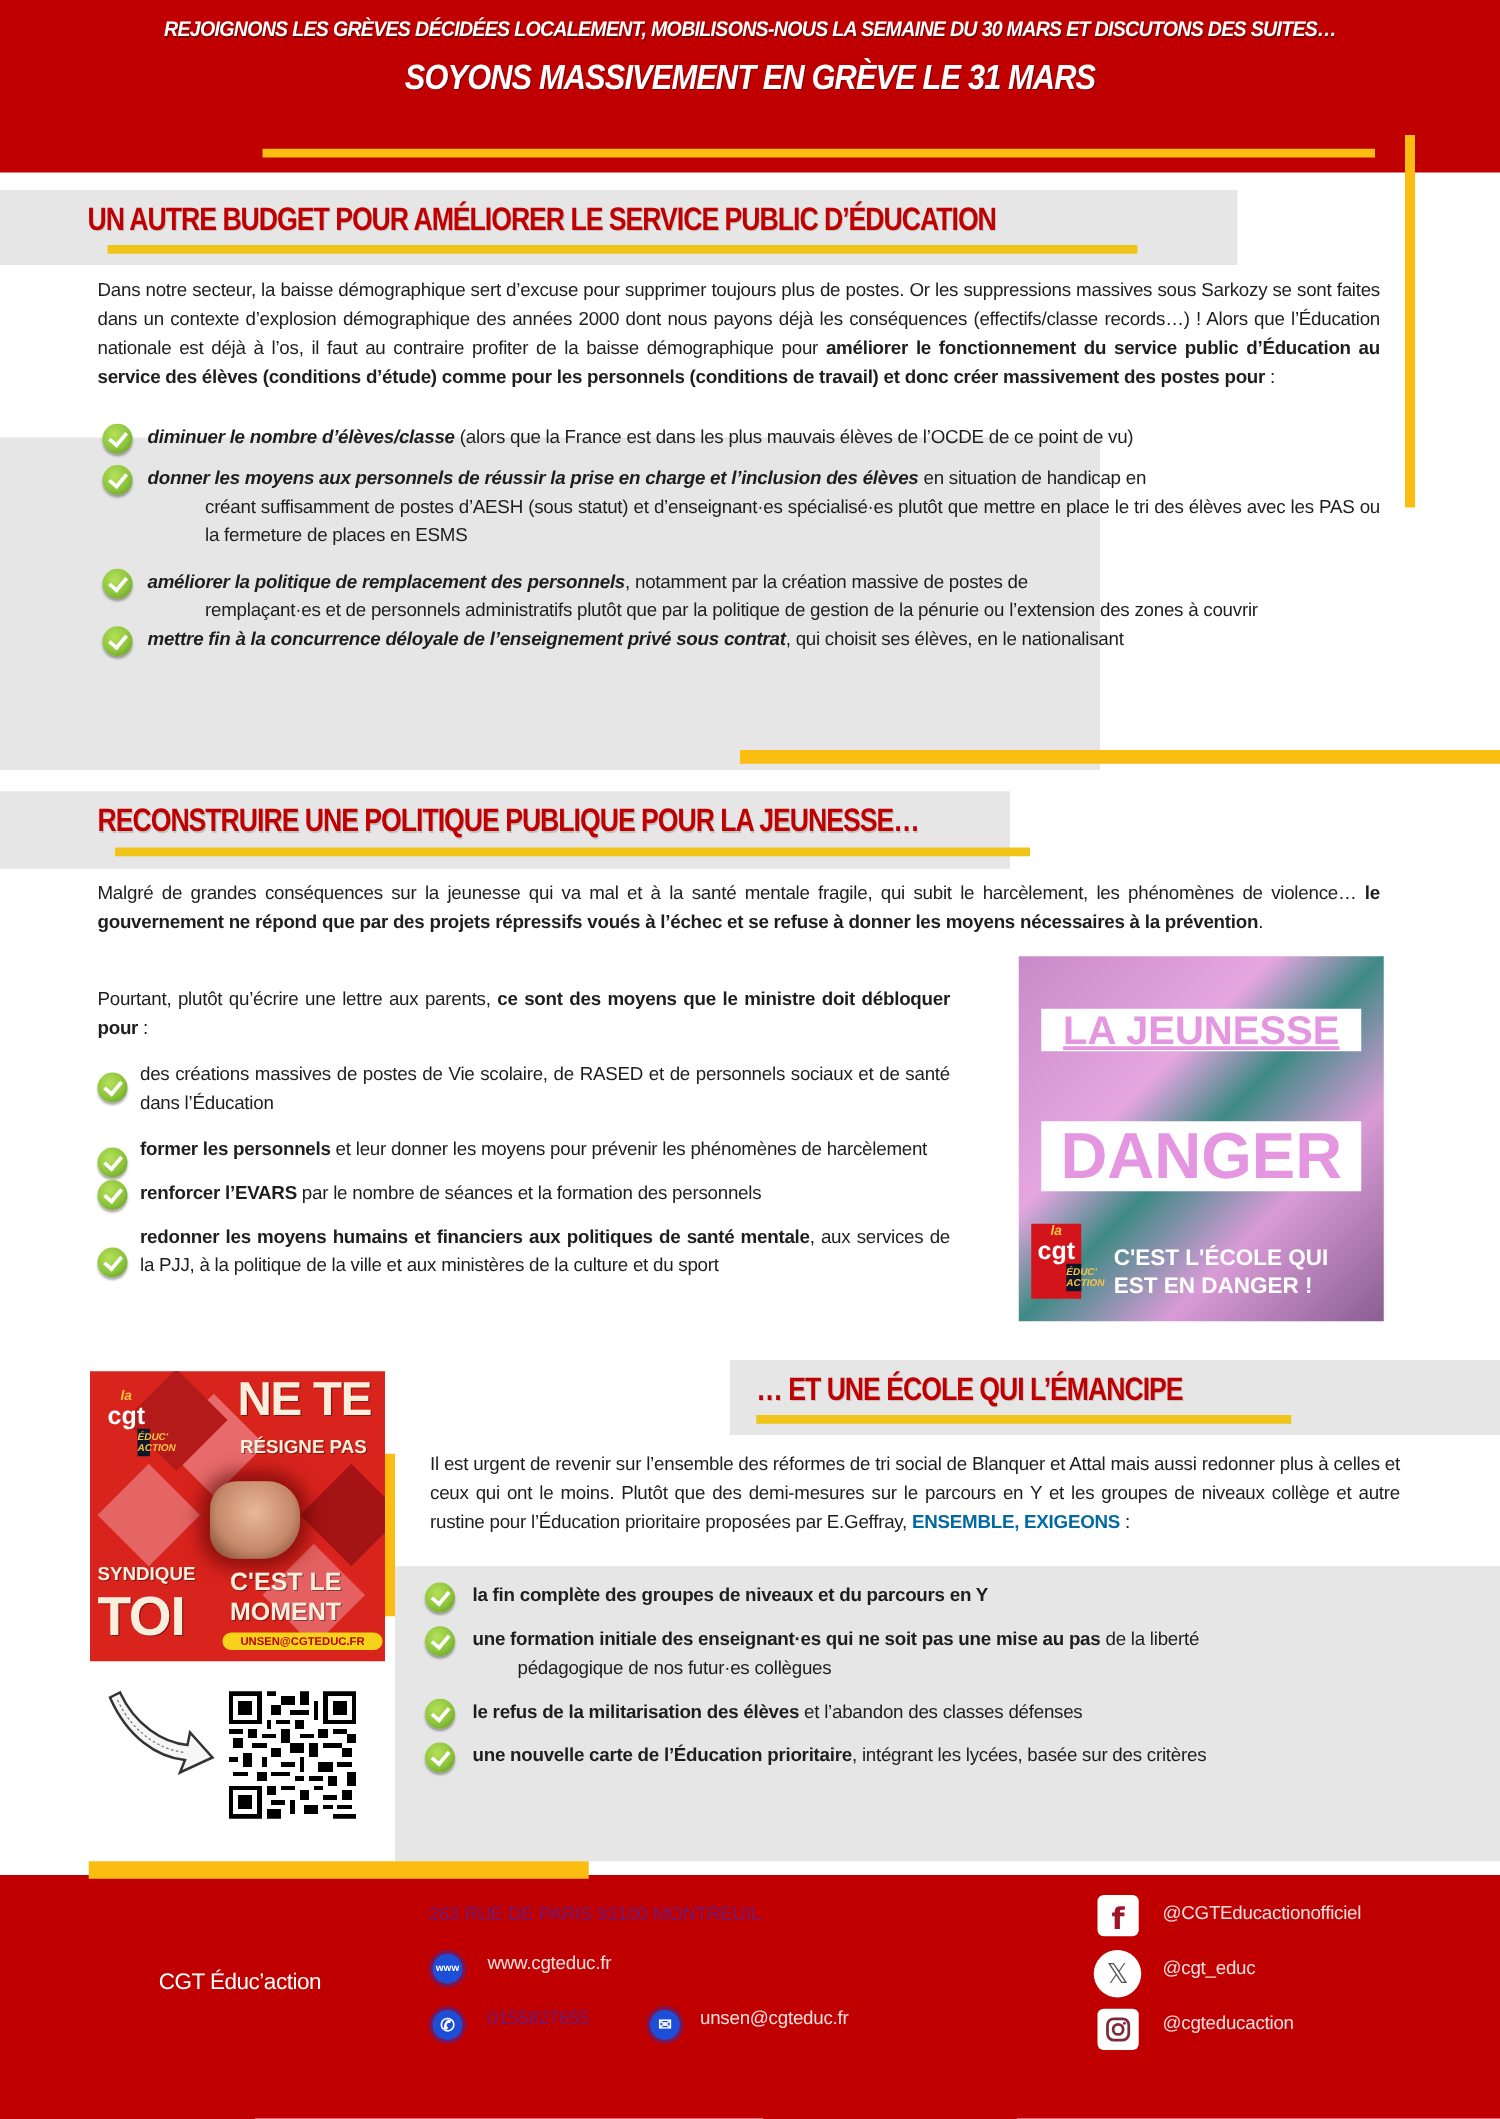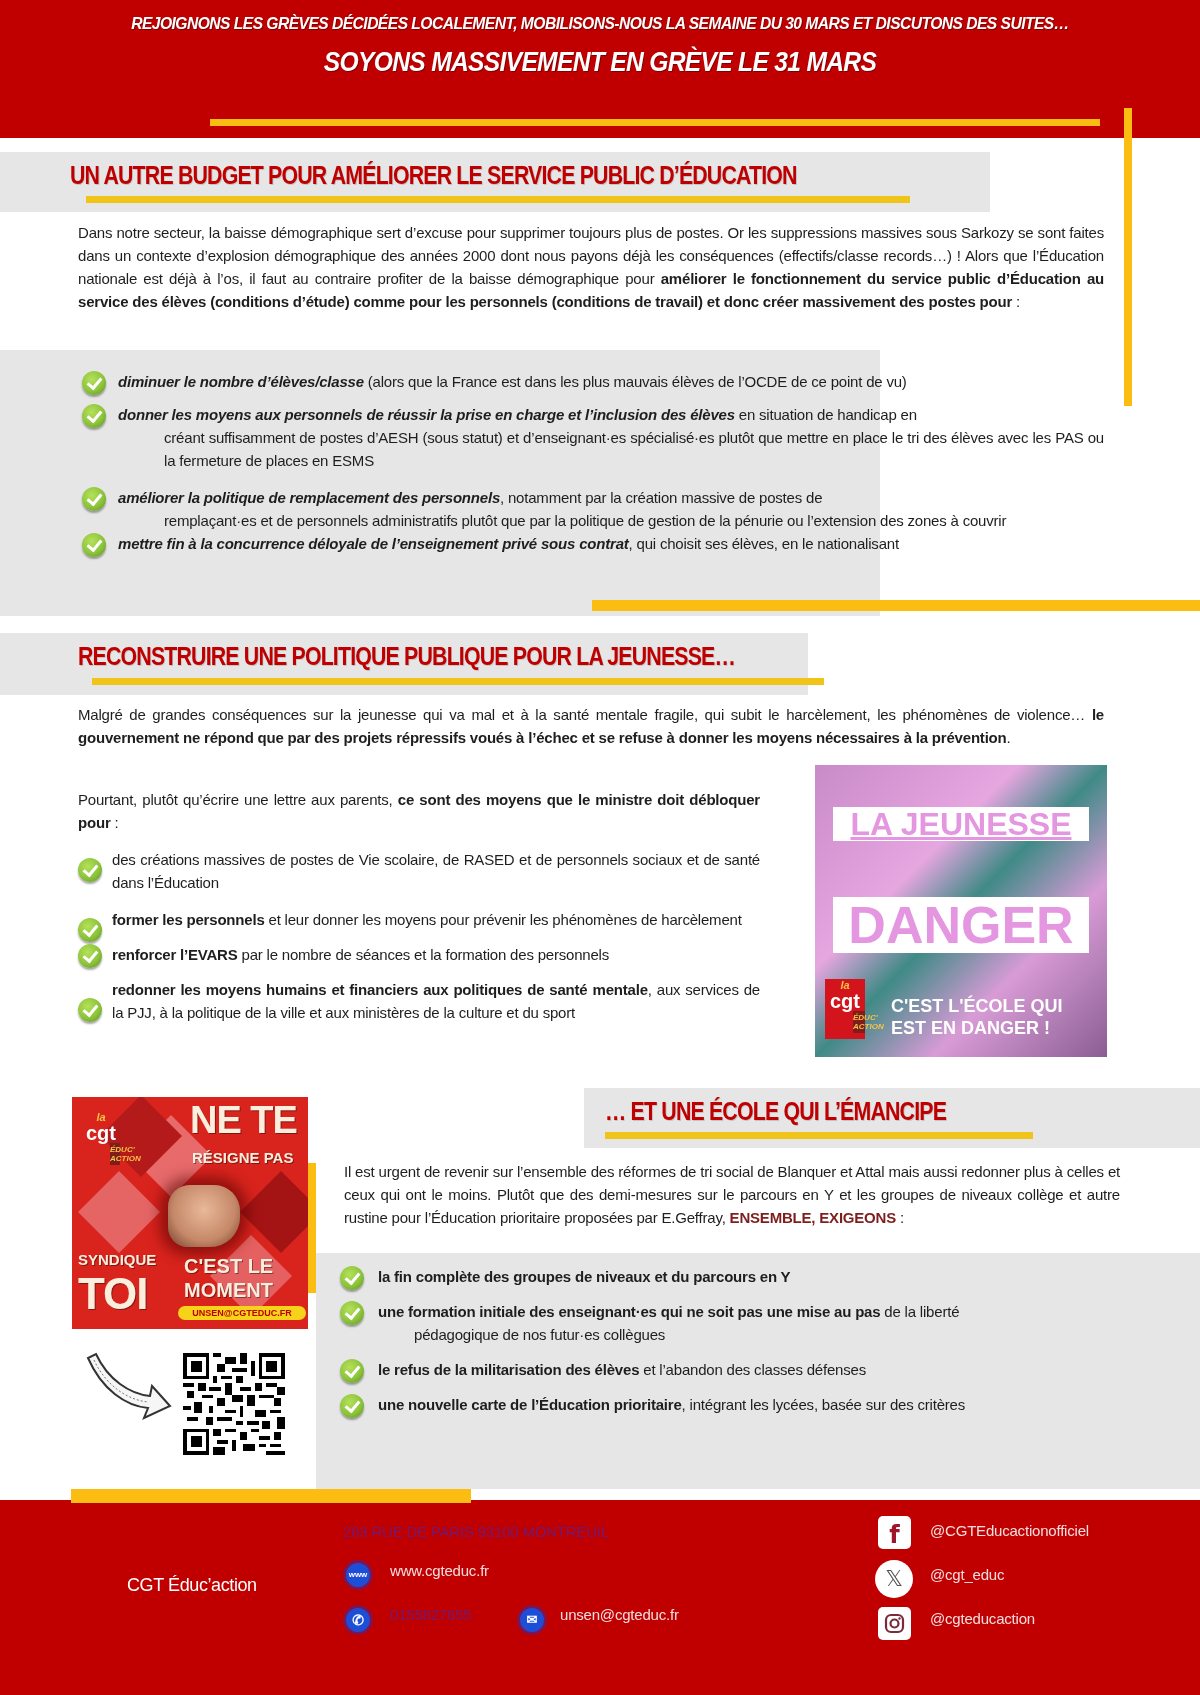--- a/index.html
+++ b/index.html
@@ -45,21 +45,21 @@
   
   .poster-jeunesse { left: 815px; top: 765px; width: 292px; height: 292px; overflow: hidden;
     background: linear-gradient(135deg, #c98ac9 0%, #e6a6e0 35%, #3f8a86 50%, #d89bd6 70%, #8a5e93 100%); }
   .poster-jeunesse .bandrow { position: absolute; left: 18px; background: #ffffff; color: #e496e0;
     font-weight: bold; text-align: center; white-space: nowrap; }
   .poster-jeunesse .pj-slogan { position: absolute; left: 76px; color: #ffffff; font-weight: bold;
     font-size: 18px; line-height: 22px; white-space: nowrap; }
   .cgt-logo { position: absolute; background: #d4141d; color: #fff; font-weight: bold; text-align: center; }
   .cgt-logo .la { font-style: italic; color: #f6c344; font-size: 11px; display: block; line-height: 12px; }
   .cgt-logo .cgt { font-size: 20px; line-height: 20px; display: block; }
-  .cgt-logo .educ { background: #7f1d1d; color: #f6c344; font-size: 8px; line-height: 9px; display: block; padding: 2px 0; font-style: italic; margin-left: 28px; }
+  .cgt-logo .educ { background: #0f172a; color: #f6c344; font-size: 8px; line-height: 9px; display: block; padding: 2px 0; font-style: italic; margin-left: 28px; }
 
   .poster-syndique { left: 72px; top: 1097px; width: 236px; height: 232px; overflow: hidden;
     background: #d9231d; }
   .diamond { position: absolute; width: 58px; height: 58px; transform: rotate(45deg); }
   .ps-text { position: absolute; color: #fbeedd; font-weight: bold; white-space: nowrap;
     text-shadow: 1px 1px 0 rgba(0,0,0,0.4); }
   .fist { position: absolute; left: 96px; top: 88px; width: 72px; height: 62px; border-radius: 22px 26px 30px 20px;
     background: radial-gradient(circle at 50% 40%, #e8b99a 0%, #c58868 60%, #6d3c2a 100%);
     box-shadow: 0 0 14px 8px rgba(80,0,0,0.55); }
   .ps-email { position: absolute; left: 106px; top: 209px; width: 128px; height: 14px; border-radius: 7px;
@@ -91,21 +91,21 @@
 
 <div class="abs title-bar" style="left:0; top:152px; width:990px; height:60px;"></div>
 <div class="abs section-title" style="left:70px; top:160px;">UN AUTRE BUDGET POUR AMÉLIORER LE SERVICE PUBLIC D’ÉDUCATION</div>
 <div class="abs title-underline" style="left:86px; top:196px; width:824px;"></div>
 
 <div class="abs para" style="left:78px; top:221px; width:1026px;">
   <span>Dans notre secteur, la baisse démographique sert d’excuse pour supprimer toujours plus de postes. Or les suppressions massives sous Sarkozy se sont faites dans un contexte d’explosion démographique des années 2000 dont nous payons déjà les conséquences (effectifs/classe records…) ! Alors que l’Éducation nationale est déjà à l’os, il faut au contraire profiter de la baisse démographique pour </span><b>améliorer le fonctionnement du service public d’Éducation au service des élèves (conditions d’étude) comme pour les personnels (conditions de travail) et donc créer massivement des postes pour</b><span> :</span>
 </div>
 
 <div class="abs grey-panel" style="left:0; top:350px; width:880px; height:266px;"></div>
-<ul class="abs check-list" style="left:82px; top:370px; width:1022px;">
+<ul class="abs check-list" style="left:82px; top:338px; width:1022px;">
   <li class="check-item" style="margin-bottom:10px;">
     <span class="check-icon"></span>
     <span class="em-strong">diminuer le nombre d’élèves/classe</span><span> (alors que la France est dans les plus mauvais élèves de l’OCDE de ce point de vu)</span>
   </li>
   <li class="check-item indent" style="margin-bottom:14px;">
     <span class="check-icon"></span>
     <span class="em-strong">donner les moyens aux personnels de réussir la prise en charge et l’inclusion des élèves</span><span> en situation de handicap en</span>
     <span class="rest">créant suffisamment de postes d’AESH (sous statut) et d’enseignant·es spécialisé·es plutôt que mettre en place le tri des élèves avec les PAS ou la fermeture de places en ESMS</span>
   </li>
   <li class="check-item indent" style="">
@@ -163,21 +163,21 @@
   <div class="pj-slogan" style="top:252px;">EST EN DANGER !</div>
 </div>
 
 <div class="abs title-bar" style="left:584px; top:1088px; width:616px; height:60px;"></div>
 <div class="abs section-title" style="left:605px; top:1096px;">… ET UNE ÉCOLE QUI L’ÉMANCIPE</div>
 <div class="abs title-underline" style="left:605px; top:1132px; width:428px;"></div>
 
 <div class="abs yellow-v-mid"></div>
 
 <div class="abs para" style="left:344px; top:1160px; width:776px;">
-  <span>Il est urgent de revenir sur l’ensemble des réformes de tri social de Blanquer et Attal mais aussi redonner plus à celles et ceux qui ont le moins. Plutôt que des demi-mesures sur le parcours en Y et les groupes de niveaux collège et autre rustine pour l’Éducation prioritaire proposées par E.Geffray, </span><b style="color:#7f1d1d;">ENSEMBLE, EXIGEONS</b><span> :</span>
+  <span>Il est urgent de revenir sur l’ensemble des réformes de tri social de Blanquer et Attal mais aussi redonner plus à celles et ceux qui ont le moins. Plutôt que des demi-mesures sur le parcours en Y et les groupes de niveaux collège et autre rustine pour l’Éducation prioritaire proposées par E.Geffray, </span><b style="color:#0369a1;">ENSEMBLE, EXIGEONS</b><span> :</span>
 </div>
 
 <div class="abs grey-panel" style="left:316px; top:1253px; width:884px; height:236px;"></div>
 <ul class="abs check-list" style="left:340px; top:1265px; width:780px;">
   <li class="check-item" style="padding-left:38px; margin-bottom:12px;">
     <span class="check-icon"></span>
     <span class="strong">la fin complète des groupes de niveaux et du parcours en Y</span>
   </li>
   <li class="check-item indent" style="padding-left:38px; margin-bottom:12px;">
     <span class="check-icon"></span>

